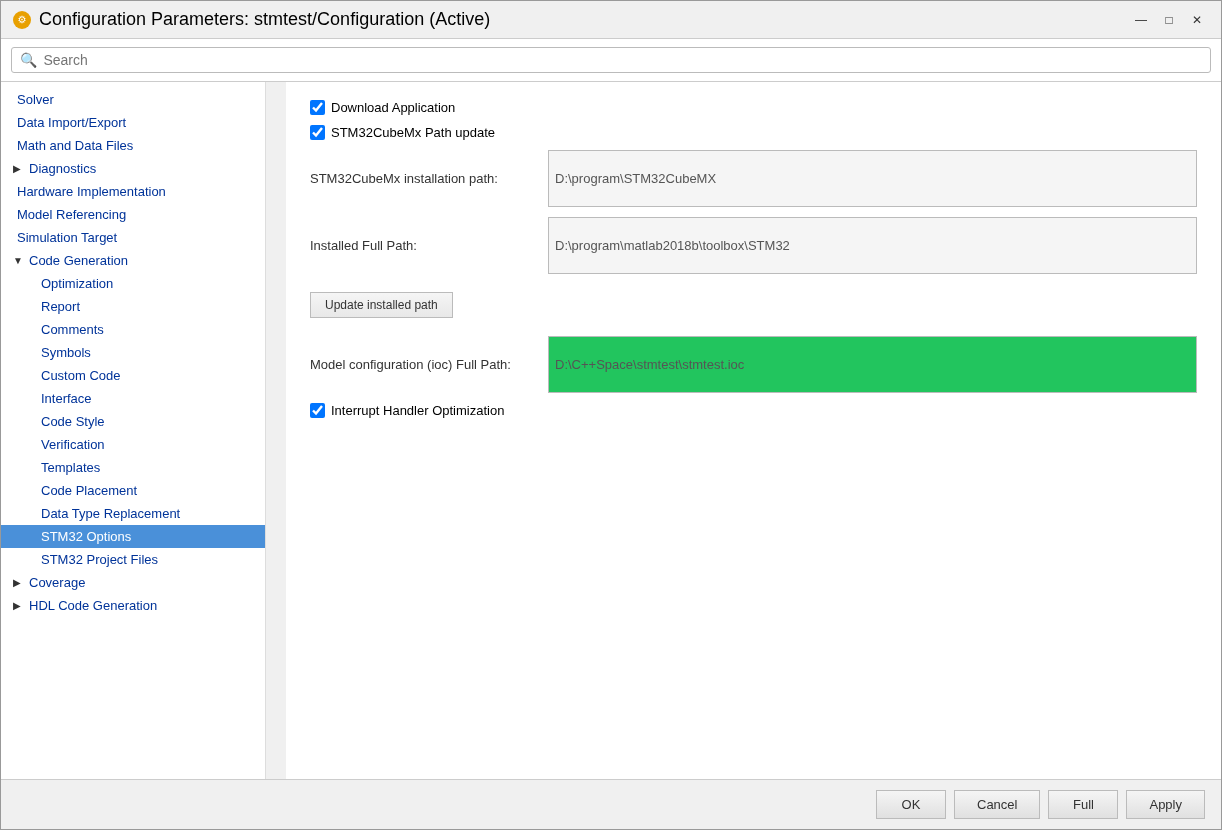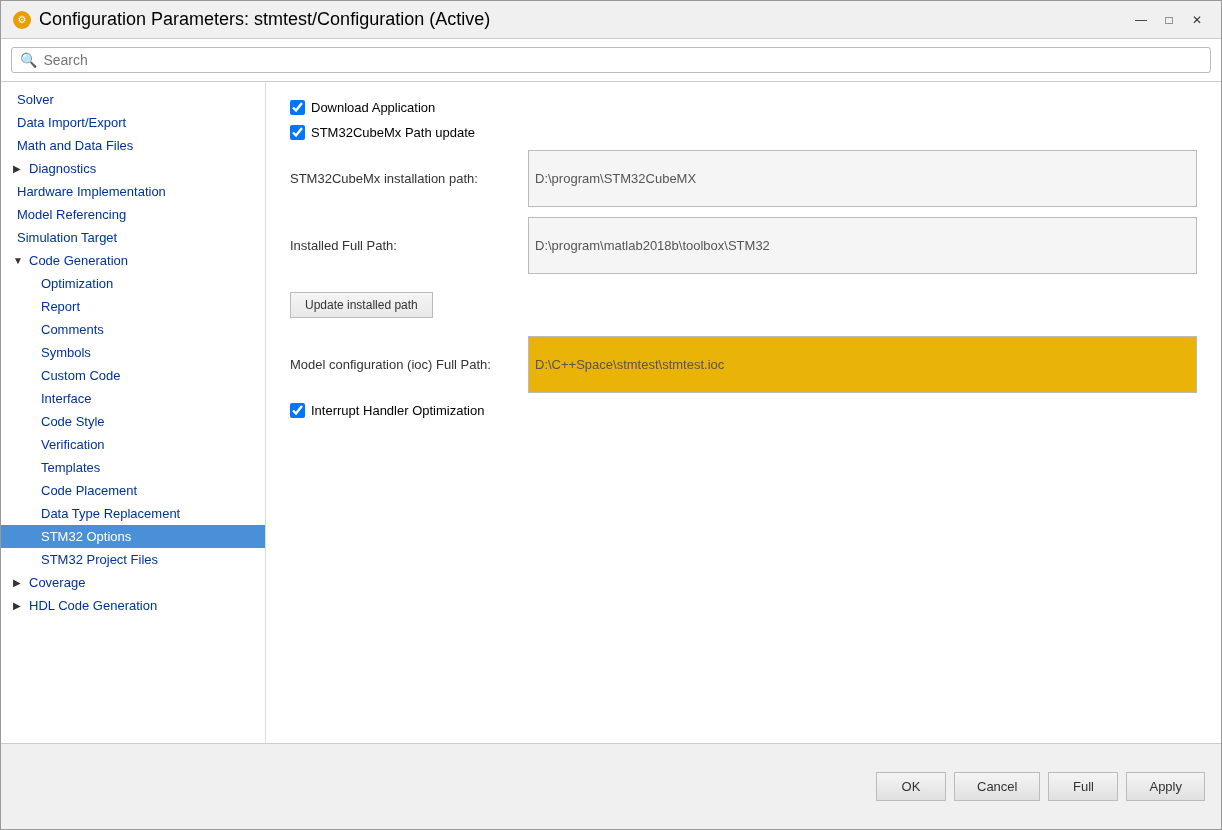--- a/index.html
+++ b/index.html
@@ -90,20 +90,21 @@
       background: transparent;
     }
     .search-icon-svg {
       color: #999;
       font-size: 14px;
     }
     .main-content {
       display: flex;
       flex: 1;
       overflow: hidden;
+      gap: 20px;
     }
     .sidebar {
       width: 265px;
       min-width: 265px;
       background: white;
       border-right: 1px solid #ddd;
       overflow-y: auto;
       padding: 6px 0;
     }
     .sidebar-item {
@@ -172,36 +173,36 @@
     .path-input {
       flex: 1;
       border: 1px solid #bbb;
       padding: 20px 6px;
       font-size: 13px;
       color: #555;
       background: #f5f5f5;
       outline: none;
     }
     .path-input.editable {
-      background: #eab308;
+      background: #22c55e;
     }
     .btn-update {
       display: inline-block;
       padding: 5px 14px;
       border: 1px solid #bbb;
       background: linear-gradient(to bottom, #f5f5f5, #e8e8e8);
       font-size: 12px;
       cursor: pointer;
       color: #333;
       margin: 8px 0;
     }
     .footer {
       background: #f0f0f0;
       border-top: 1px solid #ccc;
-      padding: 28px 16px;
+      padding: 10px 16px;
       display: flex;
       justify-content: flex-end;
       gap: 8px;
     }
     .footer-btn {
       padding: 6px 22px;
       border: 1px solid #bbb;
       background: linear-gradient(to bottom, #f5f5f5, #e0e0e0);
       font-size: 13px;
       cursor: pointer;

